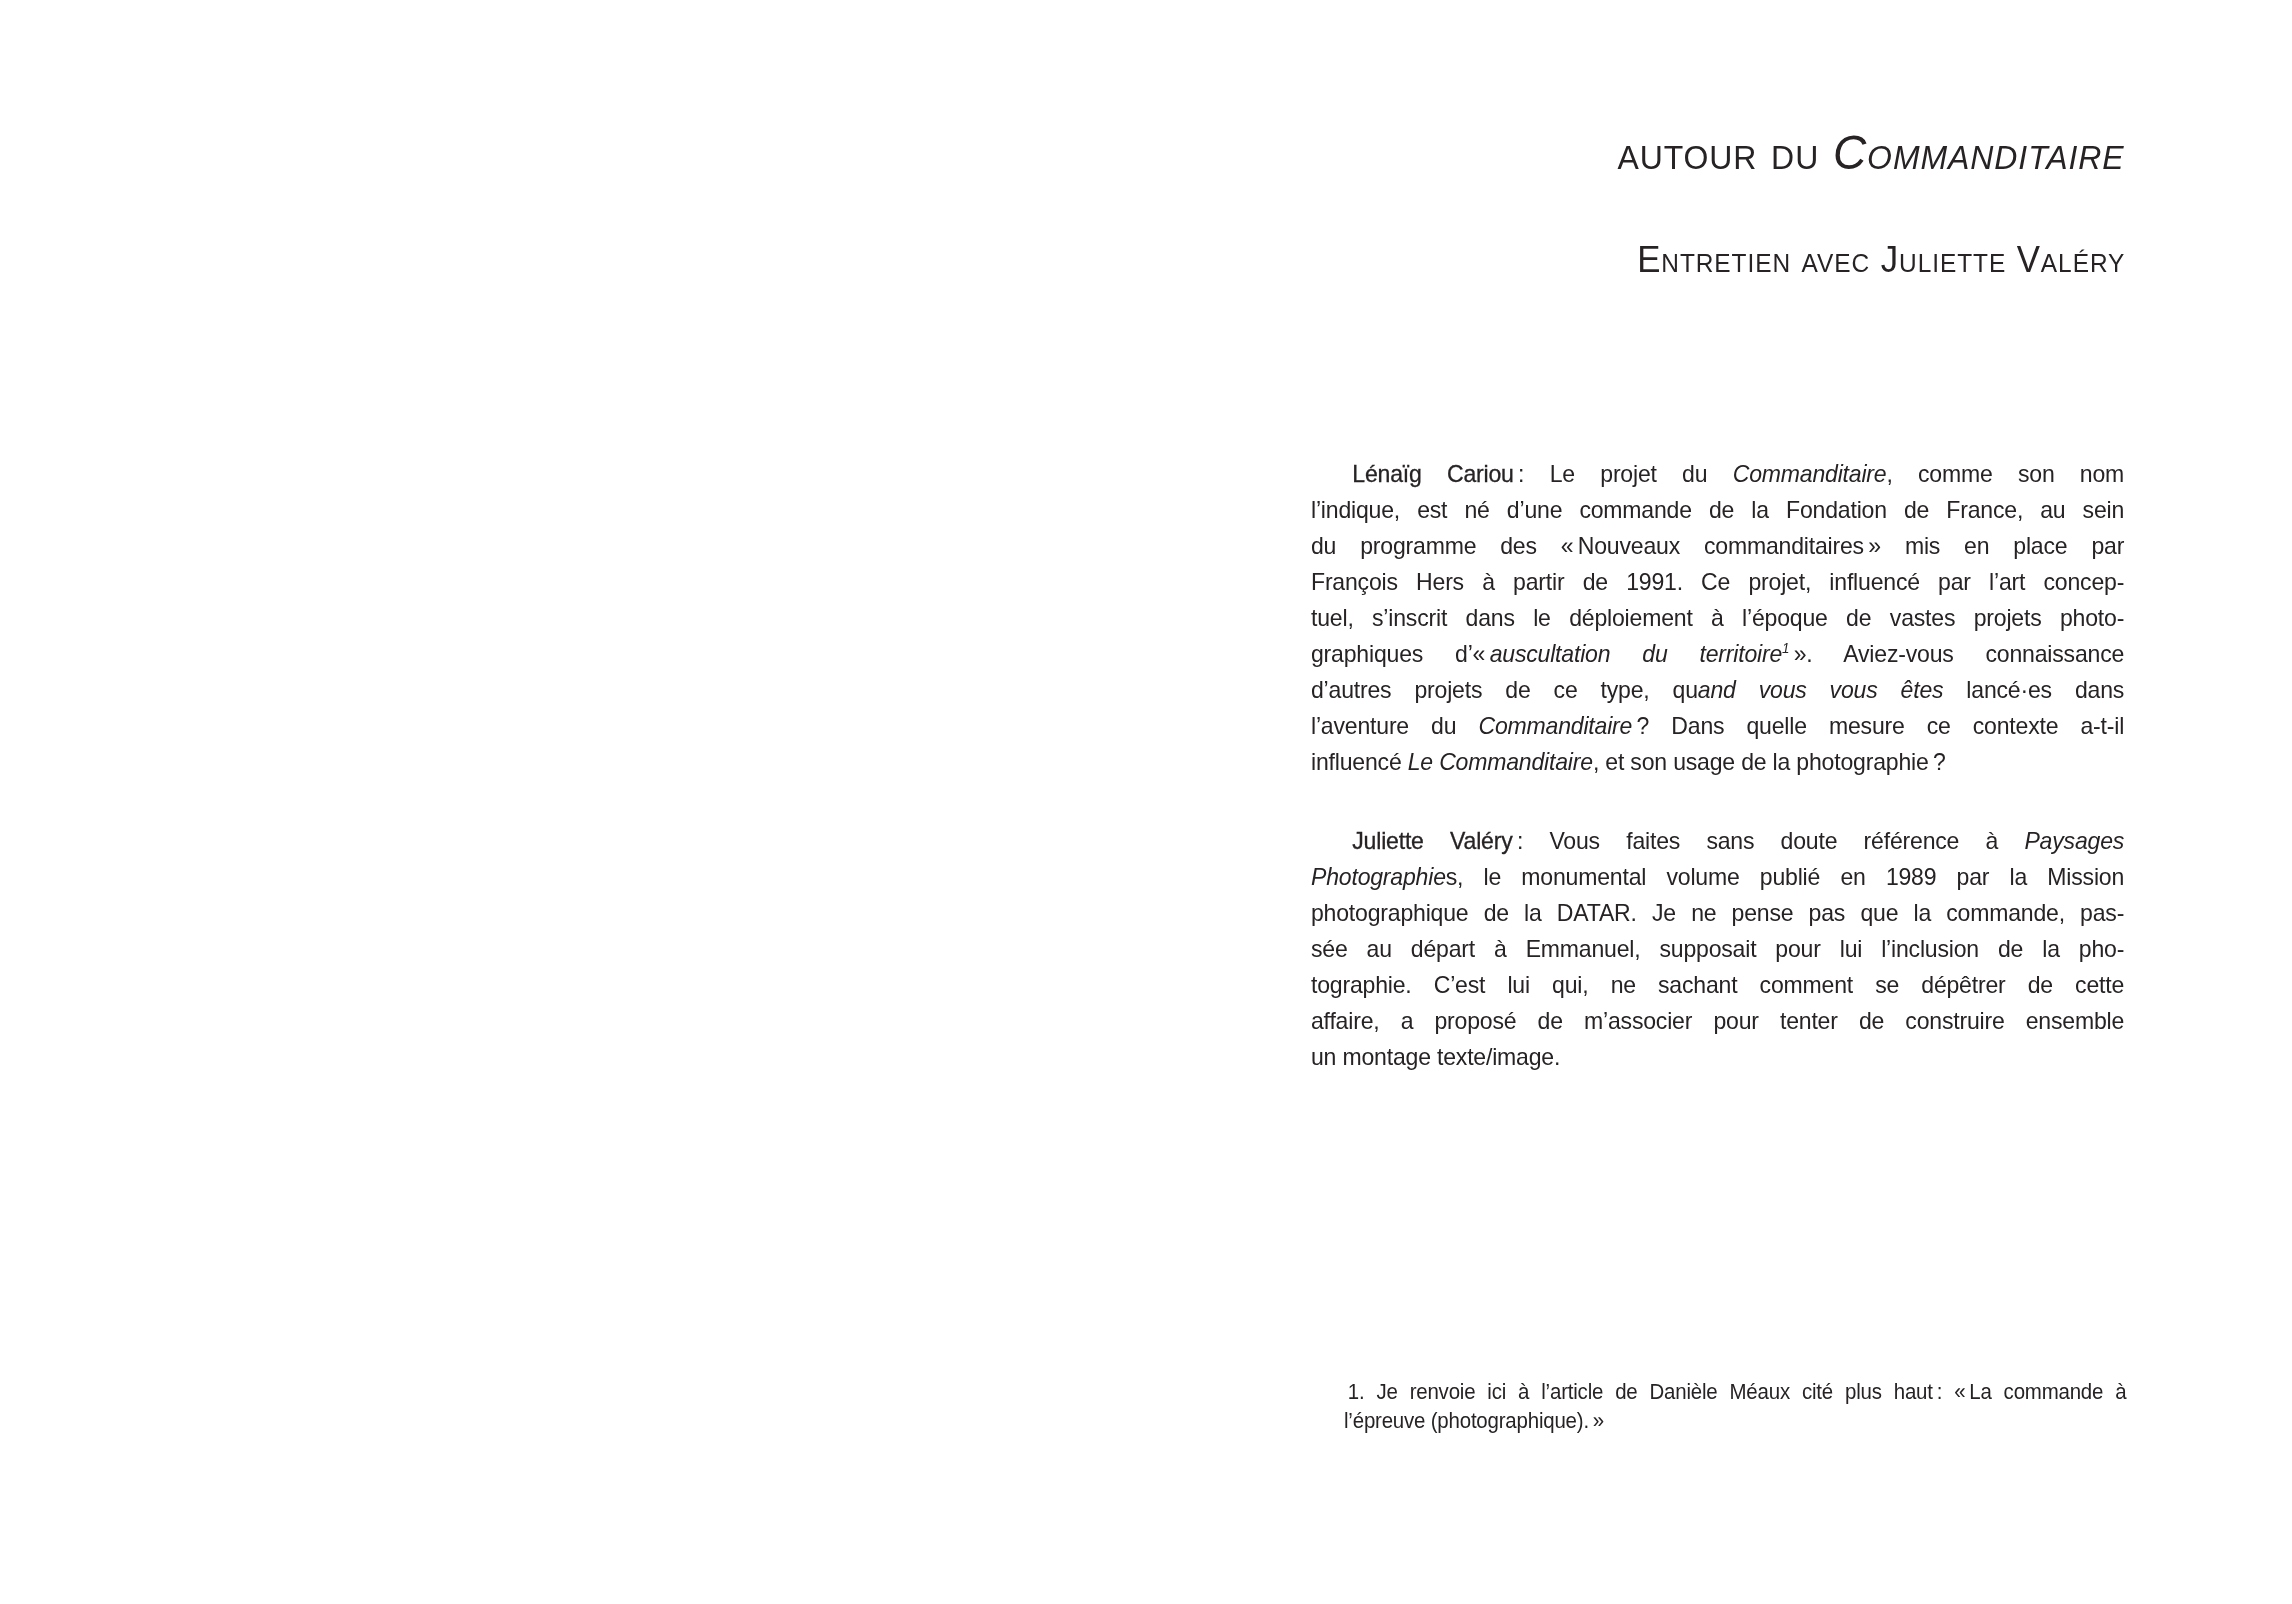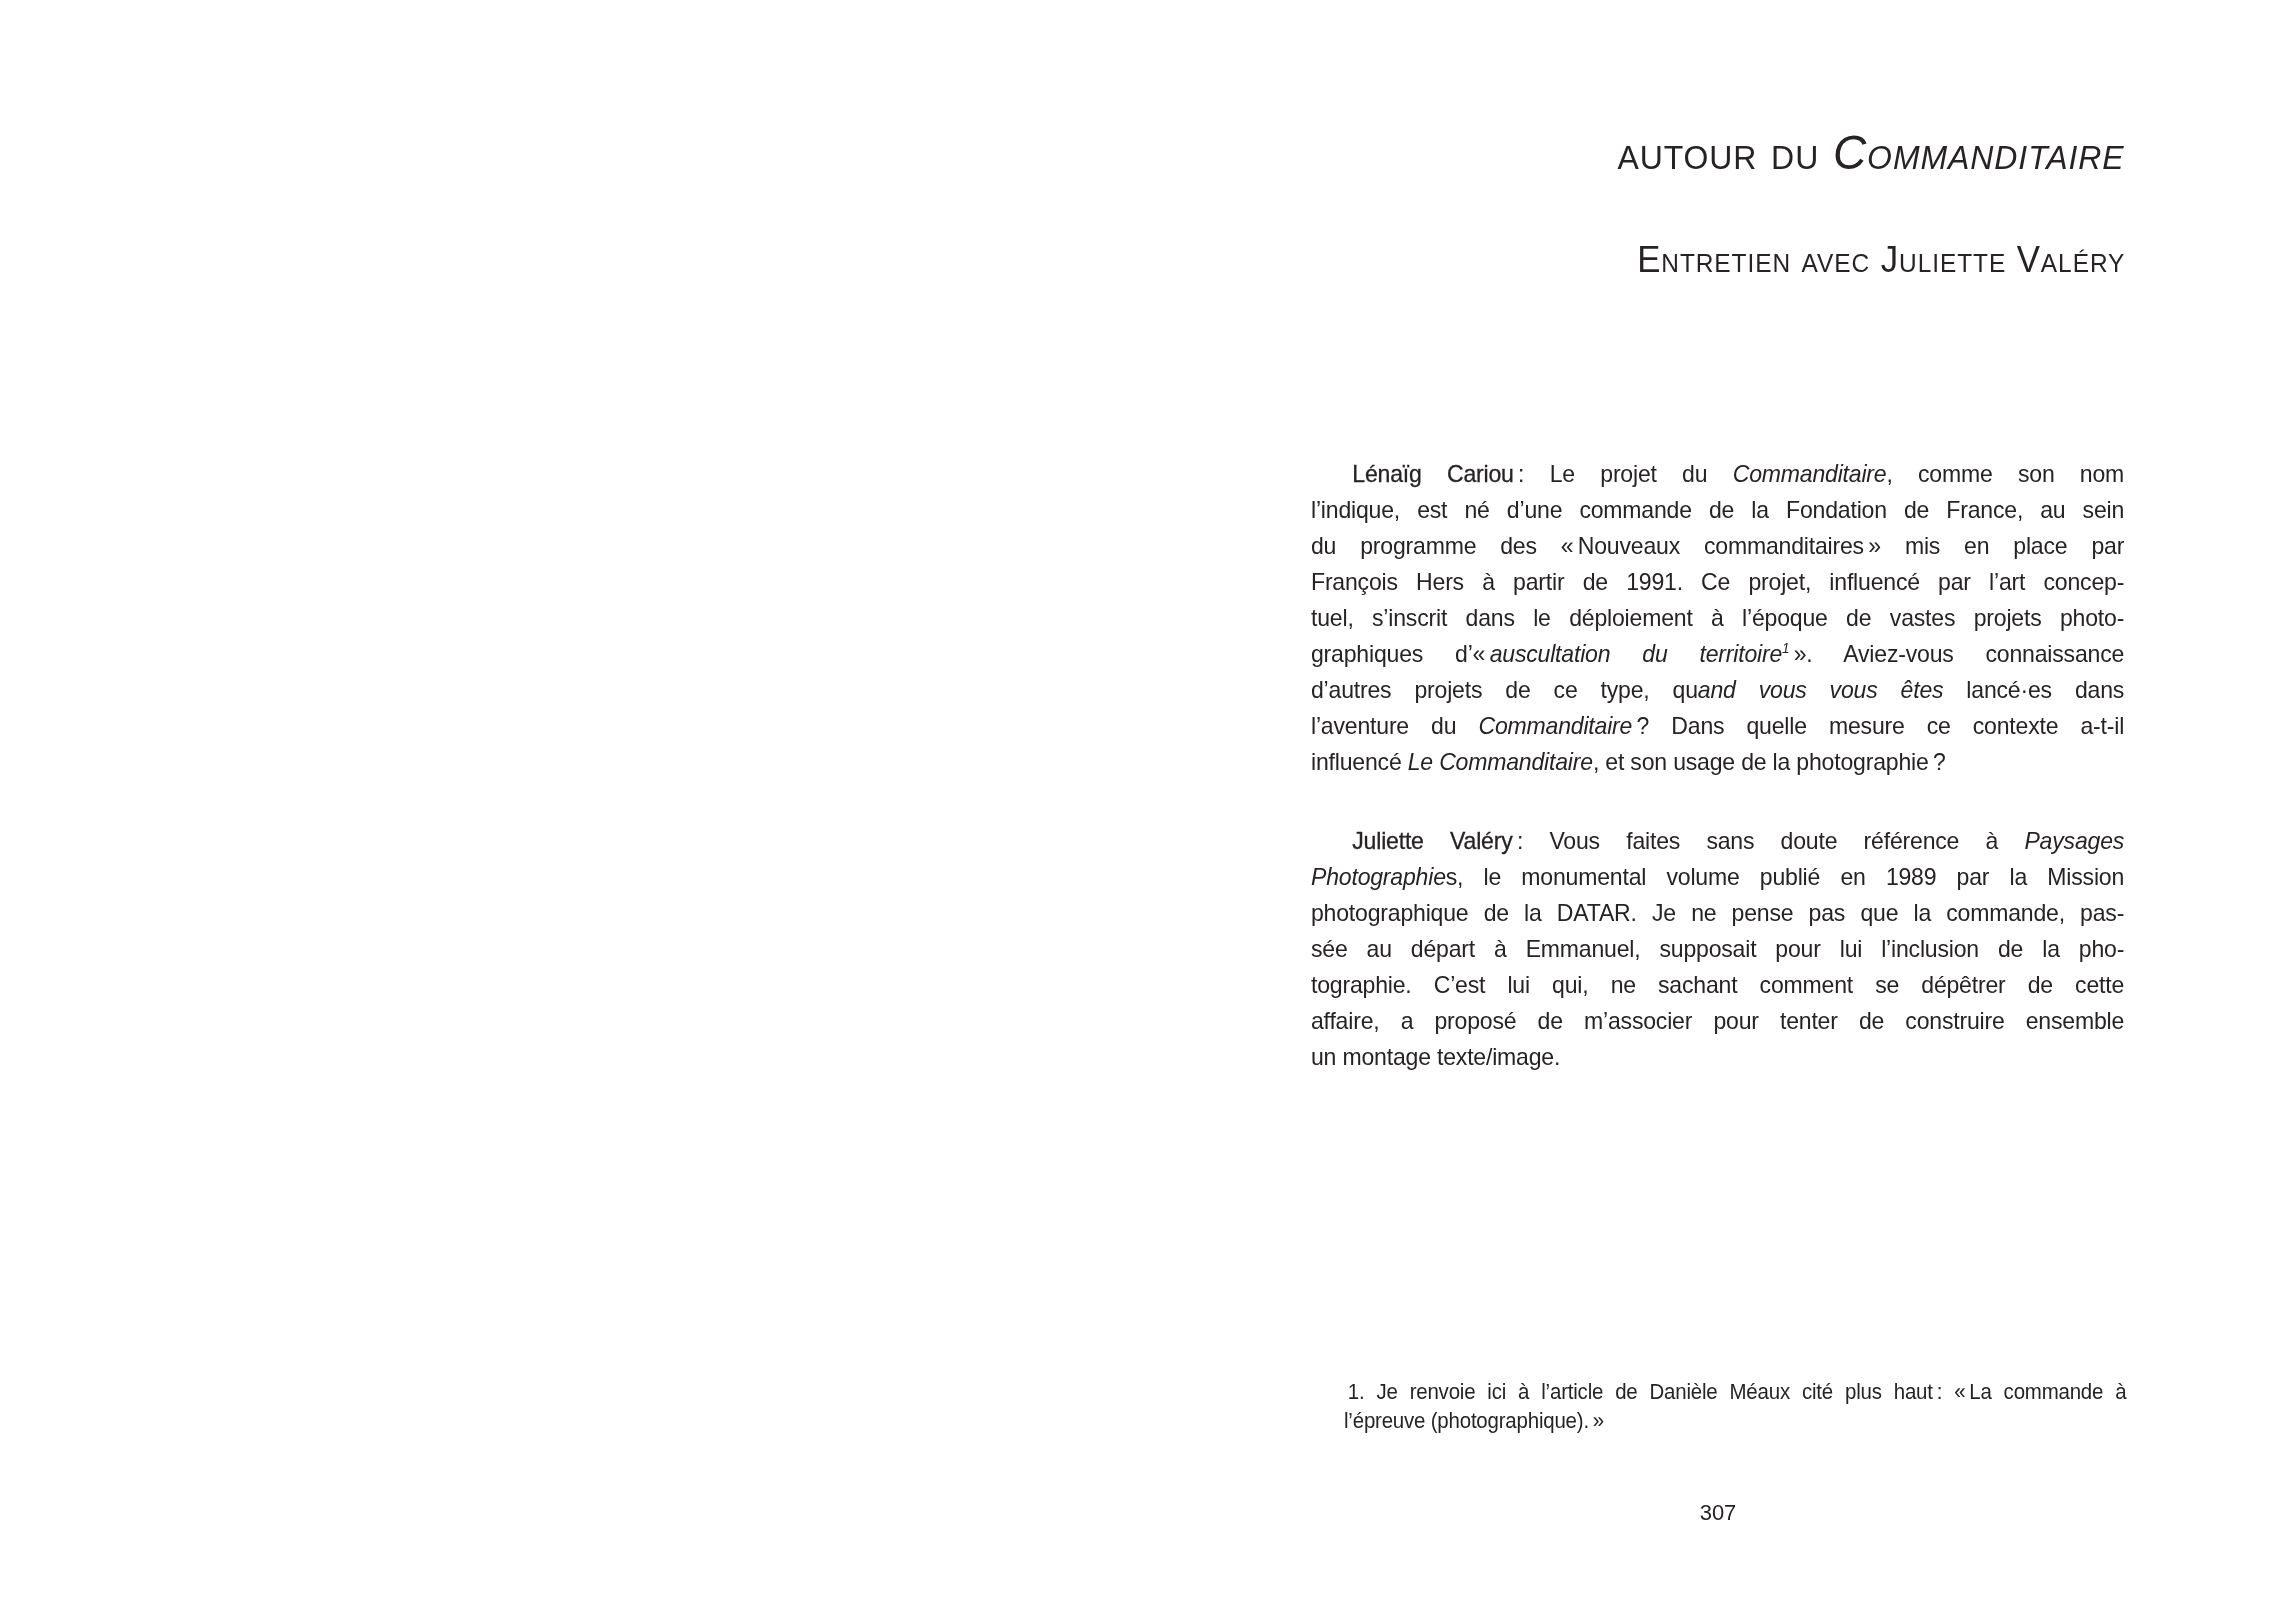--- a/index.html
+++ b/index.html
@@ -116,15 +116,14 @@
         <div class="line"><span>affaire, a proposé de m’associer pour tenter de construire ensemble</span></div>
         <div class="line last"><span>un montage texte/image.</span></div>
       </div>
     </div>
 
   <div class="footnote" id="footnote">
       <div class="line"><span>1. Je renvoie ici à l’article de Danièle Méaux cité plus haut : « La commande à</span></div>
       <div class="line last"><span>l’épreuve (photographique). »</span></div>
     </div>
 
-  <div class="page-number">307</div>
 </div>
 
 
 </body></html>

